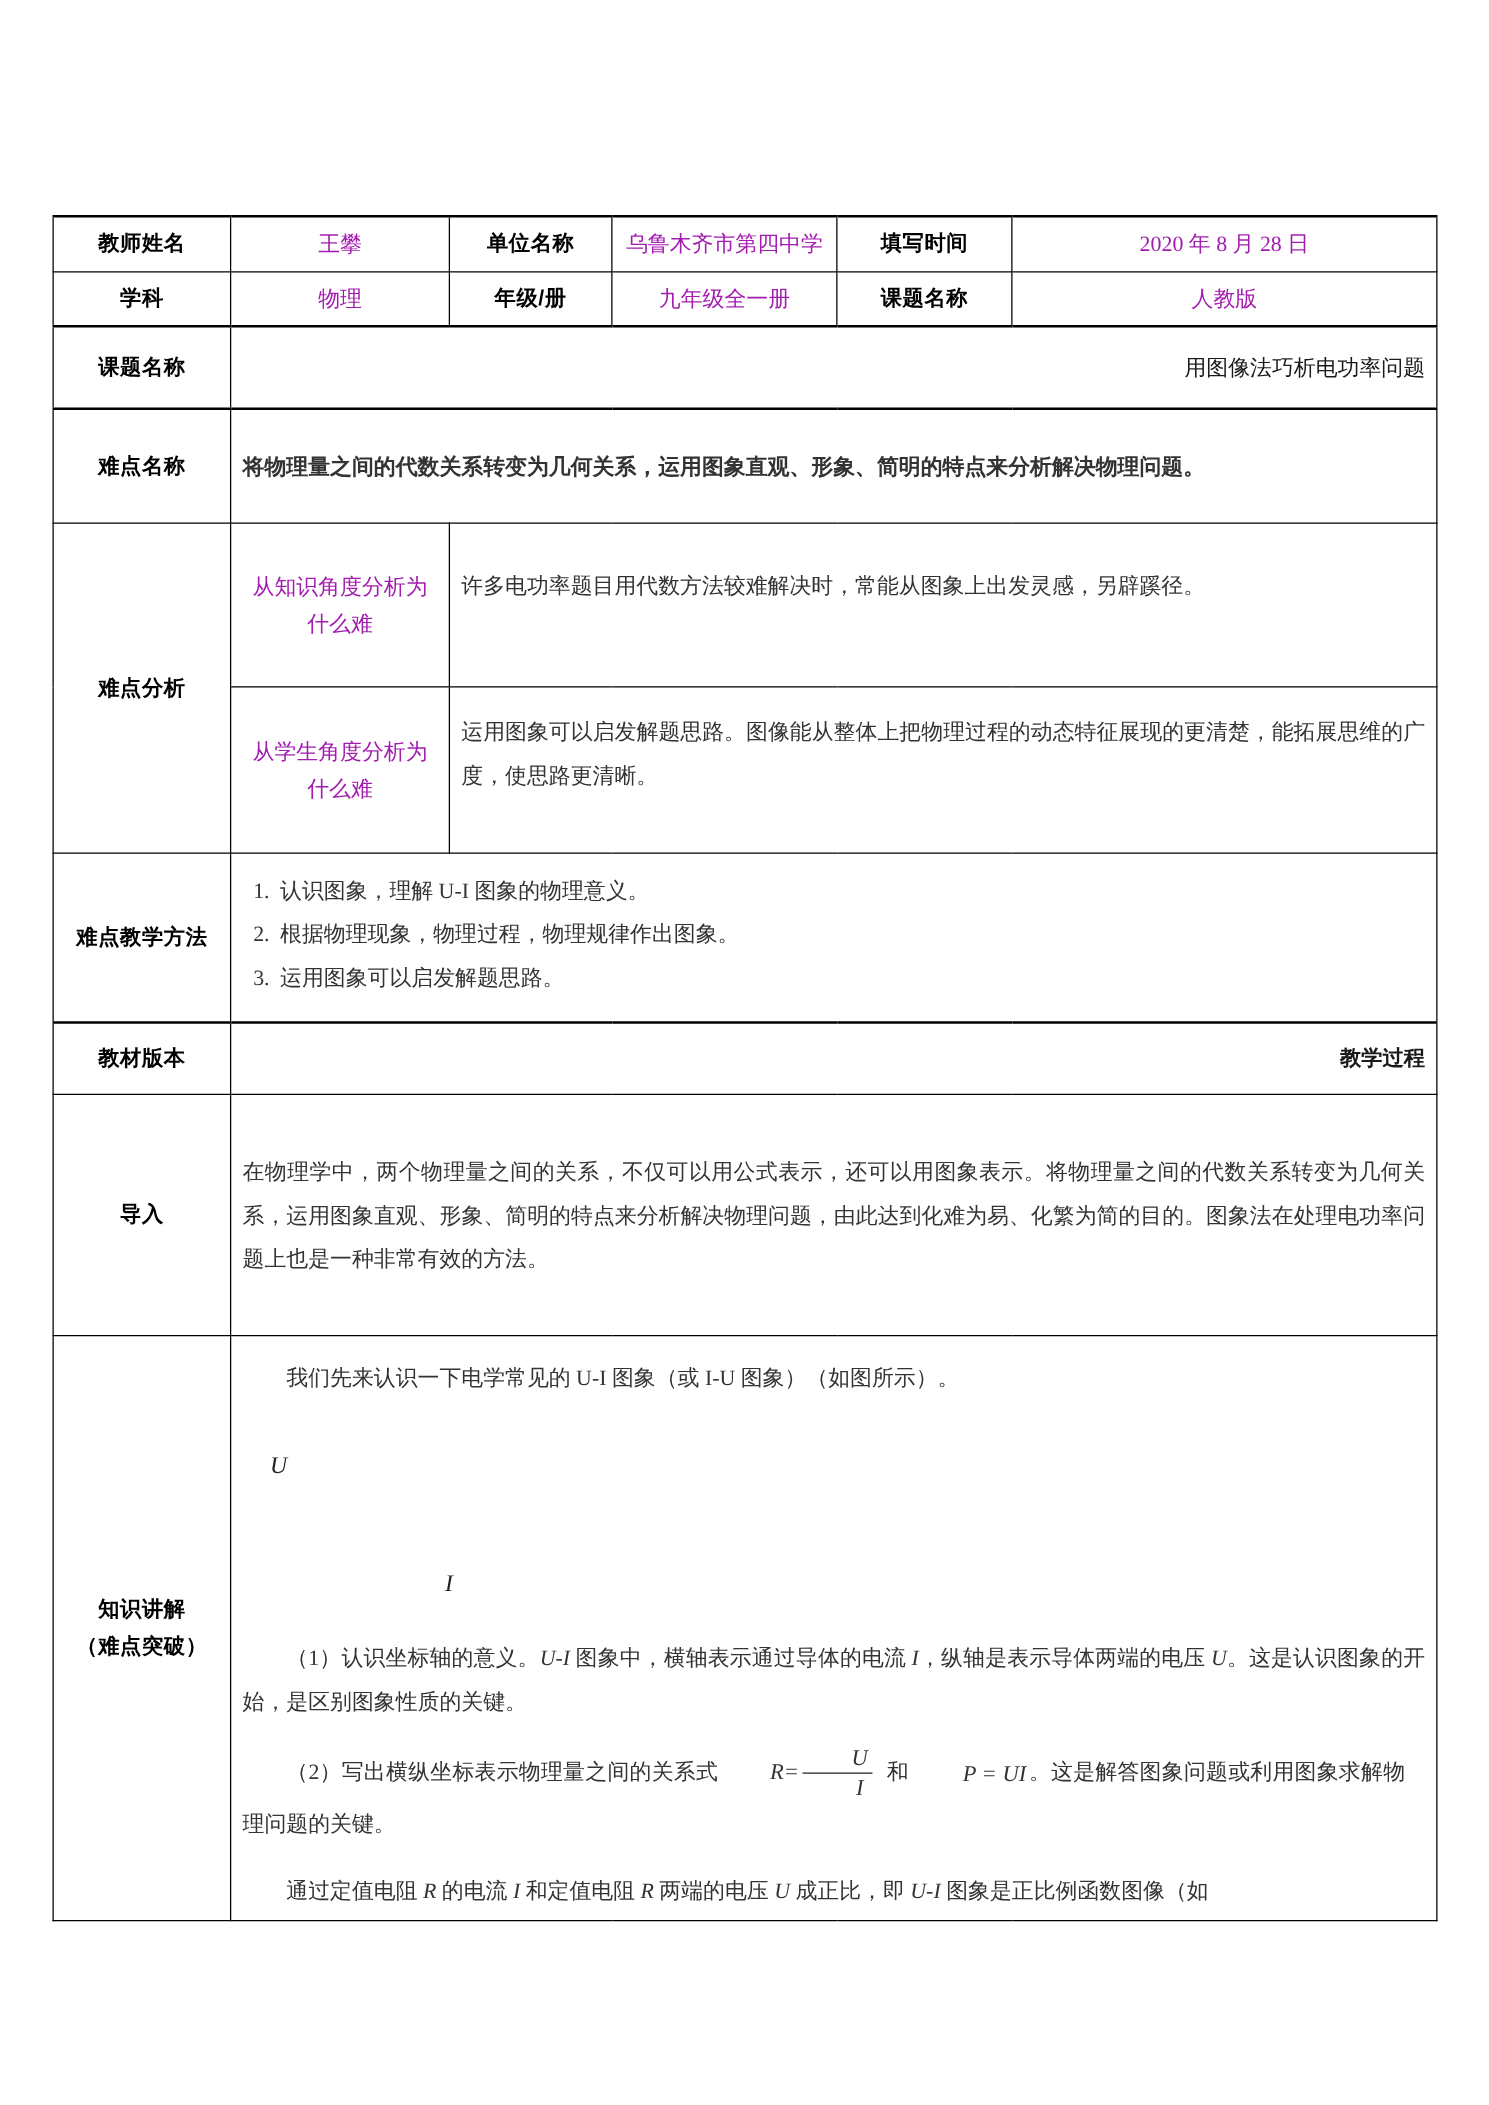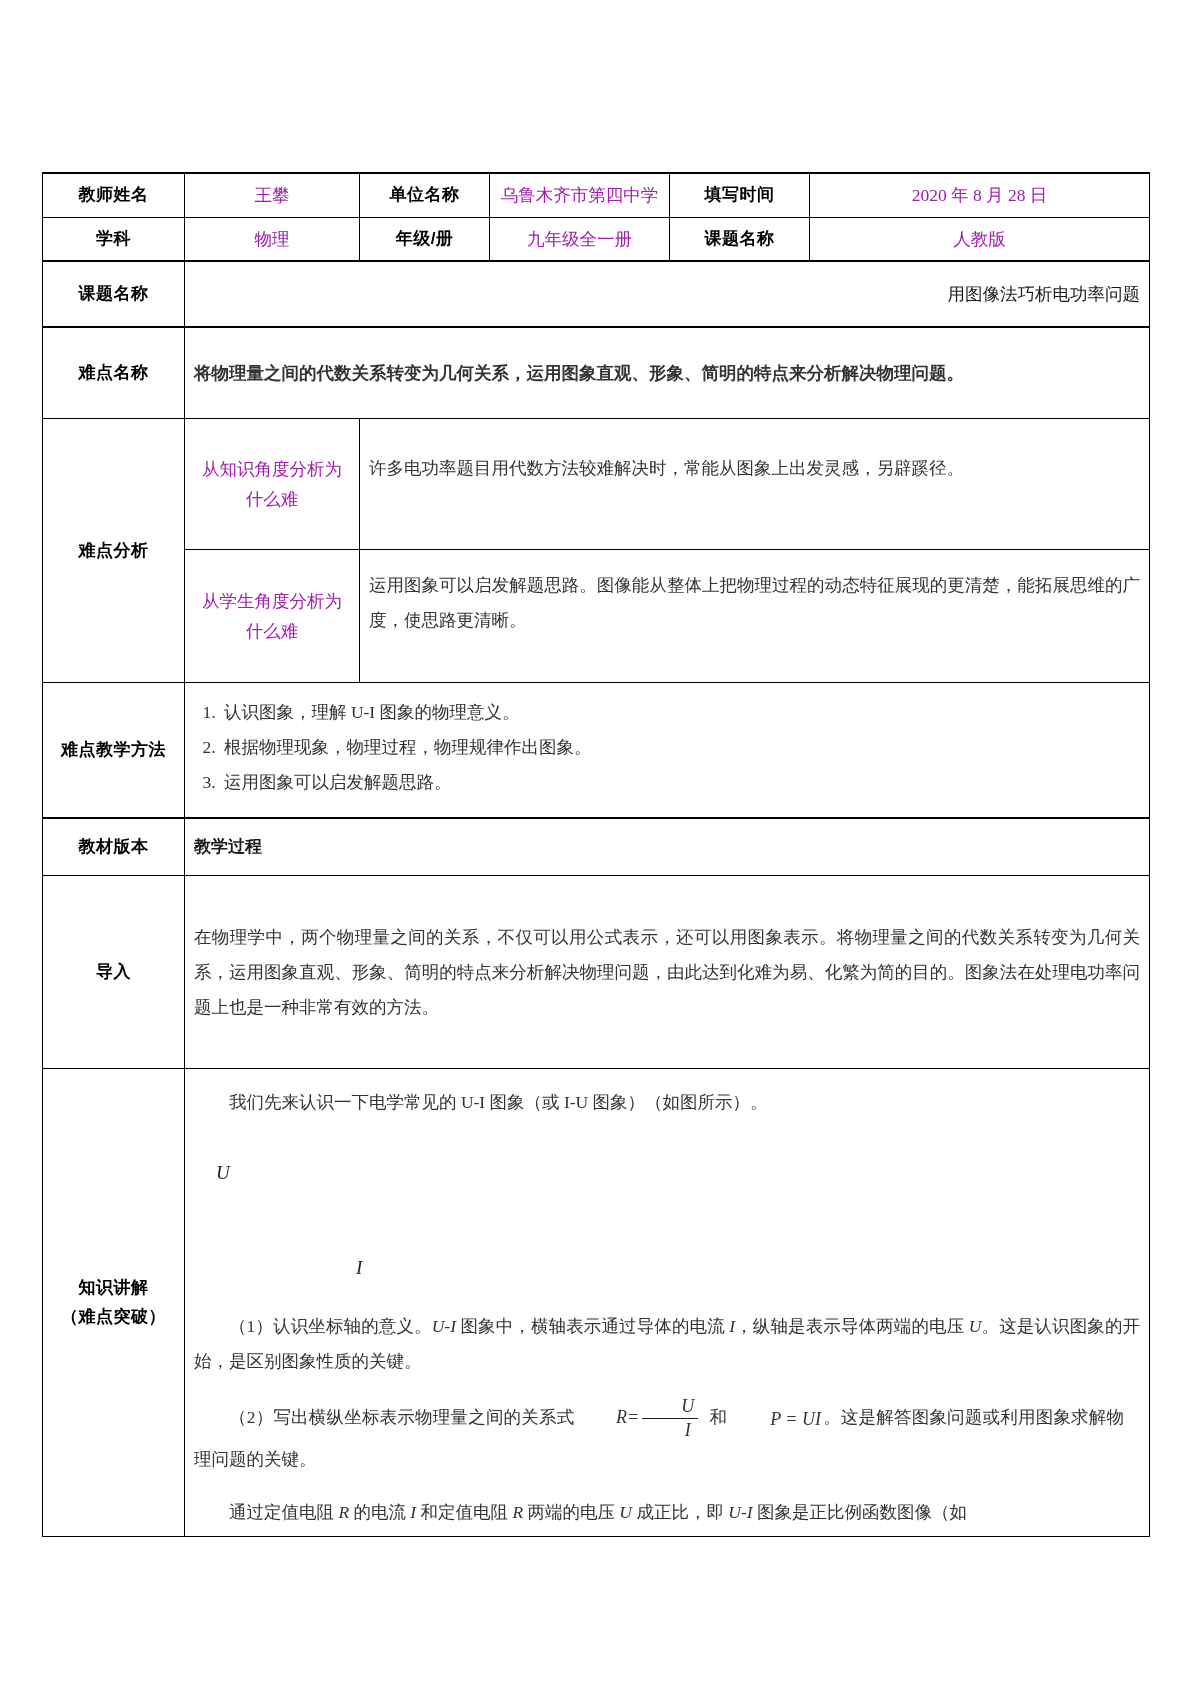--- a/index.html
+++ b/index.html
@@ -78,21 +78,21 @@
     line-height: 2.0;
   }
   .ol-plain li {
     margin: 0;
     padding-left: 4px;
   }
 
   .process-head {
     font-weight: bold;
     font-family: "Liberation Sans", "DejaVu Sans", sans-serif;
-    text-align: left;
+    text-align: right;
     font-size: 17px;
   }
 
   .ital {
     font-style: italic;
     font-family: "Liberation Serif", "DejaVu Serif", serif;
   }
 
   .indent2 { text-indent: 2em; }
 

